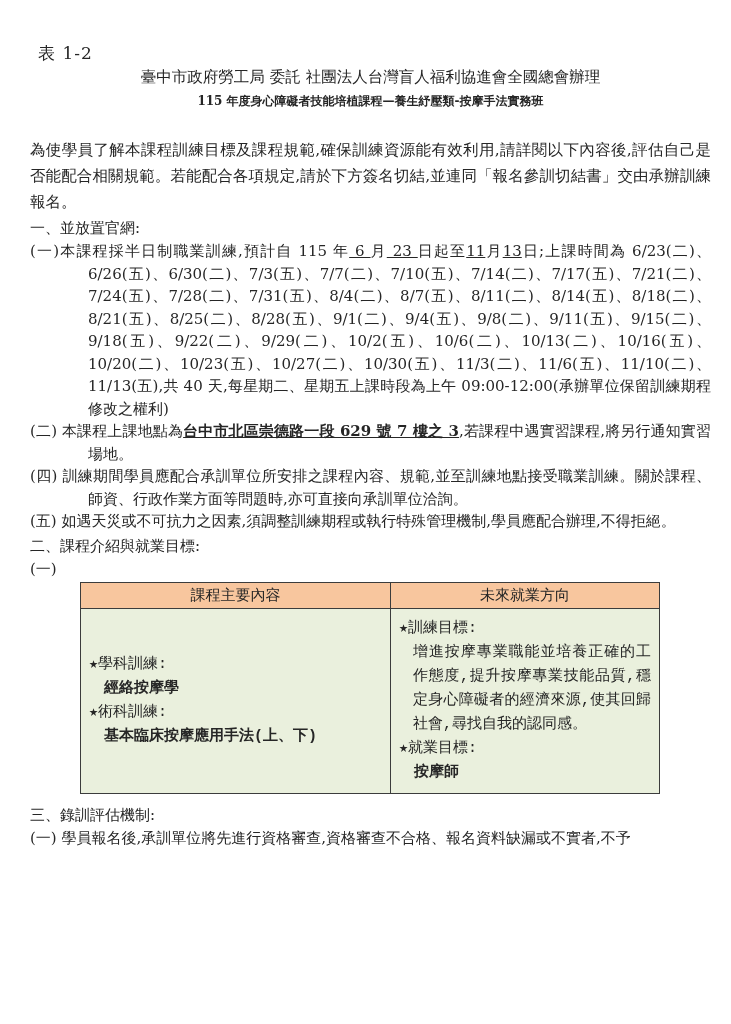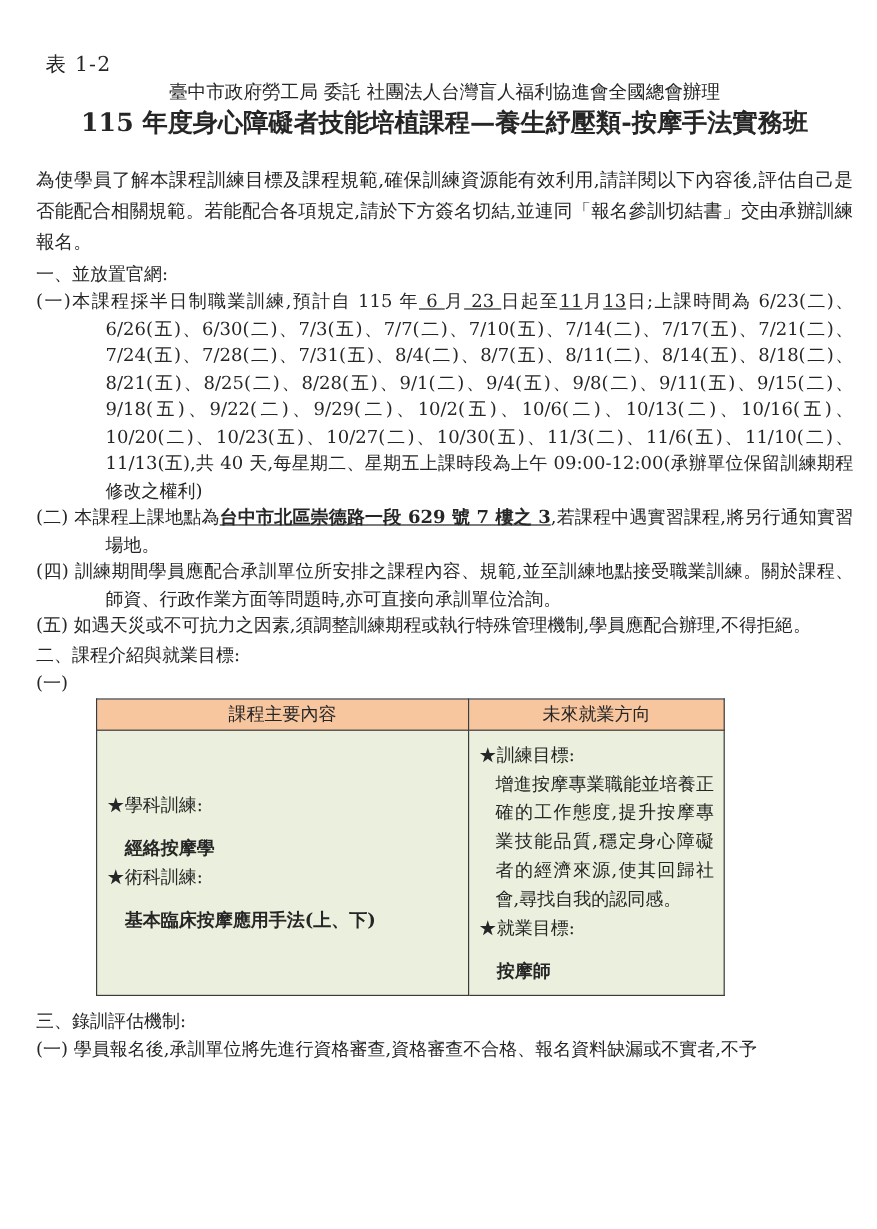--- a/index.html
+++ b/index.html
@@ -20,21 +20,21 @@
   }
   .page { position: relative; width: 731px; height: 1024px; padding: 36px 20px 0 30px; }
 
   .tbl-label {
     position: absolute; left: 38px; top: 42px;
     font-size: 17px; letter-spacing: 1px;
   }
 
   .hdr { text-align: center; margin-top: 16px; line-height: 23.5px; }
   .hdr .org { font-size: 15.5px; margin-top: 30px; }
-  .hdr .title { font-size: 21px; font-weight: bold; }
+  .hdr .title { font-size: 12px; font-weight: bold; }
   .hdr .subtitle { font-size: 16.5px; font-weight: bold; }
 
   .intro {
     margin-top: 24px;
     font-weight: normal;
     line-height: 26px;
     text-align: justify;
     font-size: 15.5px;
   }
 
@@ -49,43 +49,44 @@
   .item.lh23 { line-height: 23px; }
 
   .u { text-decoration: underline; white-space: pre; }
   .addr { font-weight: bold; text-decoration: underline; }
 
   .sub-marker { line-height: 22.5px; }
 
   table.course {
     border-collapse: collapse;
     margin: 2px 0 5px 50px;
-    width: 524px;
+    width: 580px;
     table-layout: fixed;
+    font-family: Liberation Mono, monospace;
   }
   table.course td, table.course th {
     border: 1.6px solid #3c3c3c;
     font-weight: normal;
   }
   th.col-h {
     background: var(--hdr-bg);
     height: 26px;
     text-align: center;
     font-size: 15px;
     border-bottom-width: 2.2px;
   }
   td.body-cell {
     background: var(--cell-bg);
     height: 182px;
     vertical-align: middle;
     padding: 8px 8px;
     line-height: 24px;
   }
   .cell-line { display: block; }
-  .cell-value { display: block; font-weight: bold; padding-left: 15px; margin-top: 12px; }
+  .cell-value { display: block; font-weight: bold; padding-left: 15px; }
   .cell-para { display: block; padding-left: 14px; text-align: justify; }
   .col1 { width: 310px; }
 
   .bottom { margin-top: 10px; }
 </style>
 </head>
 <body>
 
 <div class="page">
 

